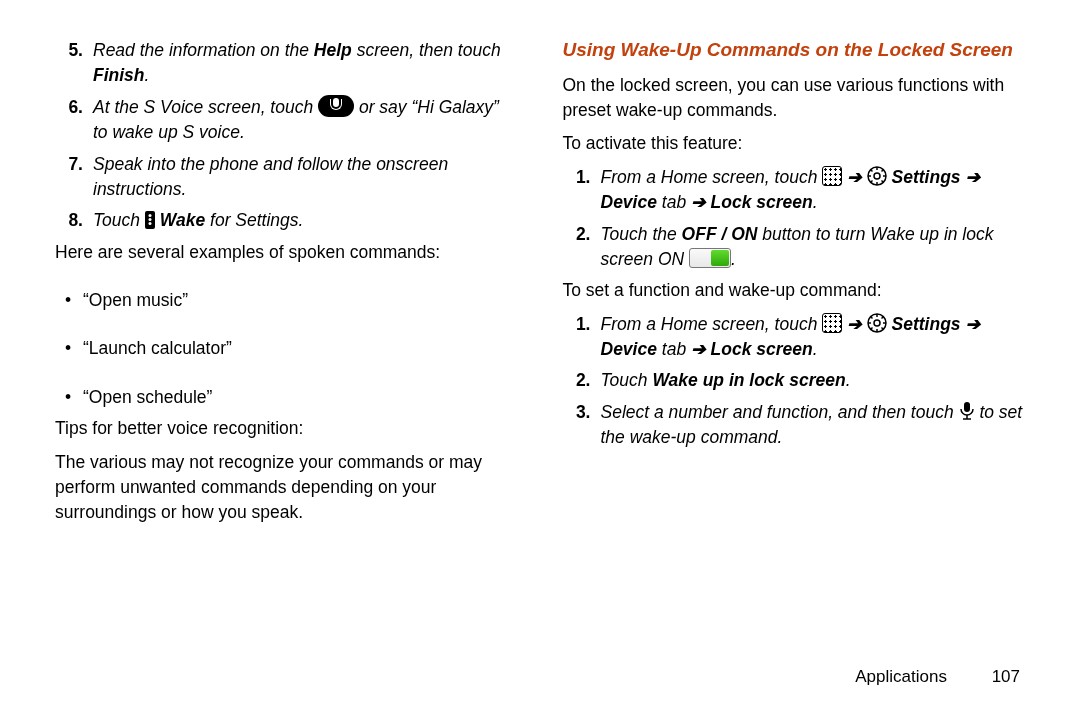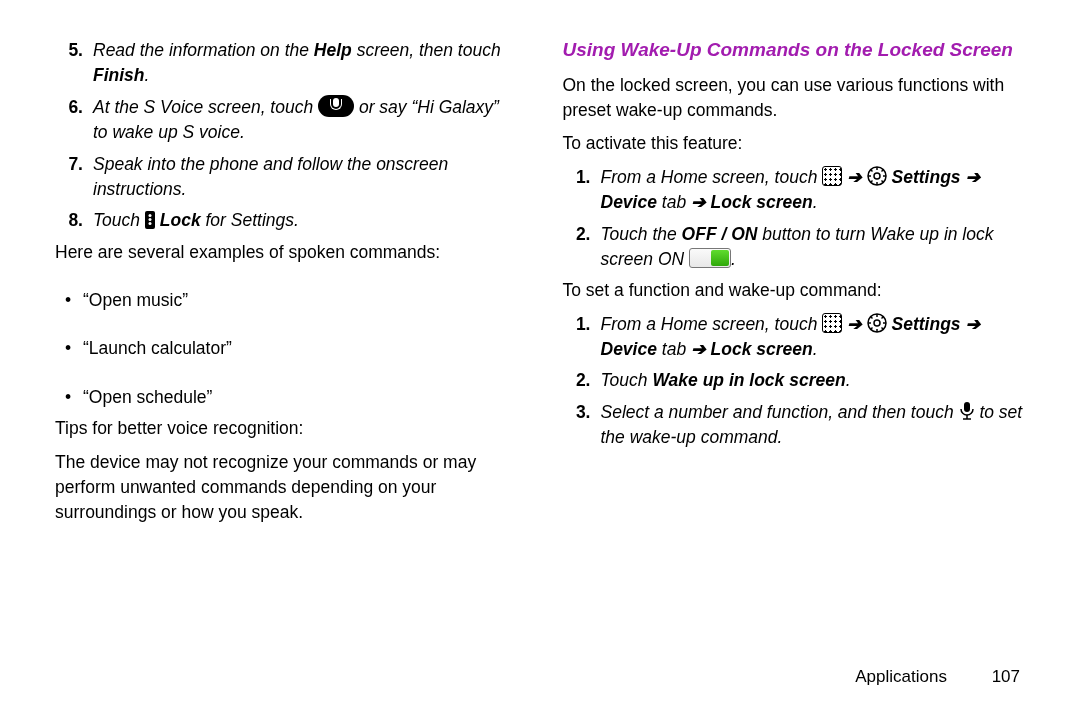--- a/index.html
+++ b/index.html
@@ -22,21 +22,21 @@
   ol.num{list-style:none;padding:0;margin:0;}
   ol.num>li{display:flex;margin-bottom:6px;align-items:flex-start;}
   ol.num>li .n{font-weight:bold;width:28px;flex:none;text-align:right;margin-right:10px;}
   ol.num>li .t{flex:1;font-style:italic;}
   .b{font-weight:bold;}
   ul.bul{list-style:none;padding:0;margin:0 0 6px 0;}
   ul.bul>li{position:relative;padding-left:28px;margin-bottom:4px;margin-top:23px;}
   ul.bul>li::before{content:"•";position:absolute;left:10px;top:0;}
   p.para{margin:4px 0 8px 0;}
   .heading{
-    color:#a21caf;
+    color:#c2410c;
     font-weight:bold;
     font-style:italic;
     font-size:19px;
     line-height:1.3;
     margin-bottom:10px;
     font-family:Arial,Helvetica,sans-serif;
   }
   .arrow{font-weight:bold;}
   .footer{
     position:absolute;
@@ -111,35 +111,35 @@
           <span> or say “Hi Galaxy” to wake up S voice.</span>
         </span>
       </li>
       <li>
         <span class="n">7.</span>
         <span class="t">Speak into the phone and follow the onscreen instructions.</span>
       </li>
       <li>
         <span class="n">8.</span>
         <span class="t">
-          <span>Touch </span><span class="ic ic-menu"></span><span class="b"> Lock</span><span> for Settings.</span>
+          <span>Touch </span><span class="ic ic-menu"></span><span class="b"> Wake</span><span> for Settings.</span>
         </span>
       </li>
     </ol>
 
     <p class="para">Here are several examples of spoken commands:</p>
     <ul class="bul">
       <li>“Open music”</li>
       <li>“Launch calculator”</li>
       <li>“Open schedule”</li>
     </ul>
 
     <p class="para">Tips for better voice recognition:</p>
 
-    <p class="para">The device may not recognize your commands or may perform unwanted commands depending on your surroundings or how you speak.</p>
+    <p class="para">The various may not recognize your commands or may perform unwanted commands depending on your surroundings or how you speak.</p>
   </div>
 
   <div class="col">
     <div class="heading">Using Wake-Up Commands on the Locked Screen</div>
     <p class="para">On the locked screen, you can use various functions with preset wake-up commands.</p>
 
     <p class="para">To activate this feature:</p>
     <ol class="num">
       <li>
         <span class="n">1.</span>

